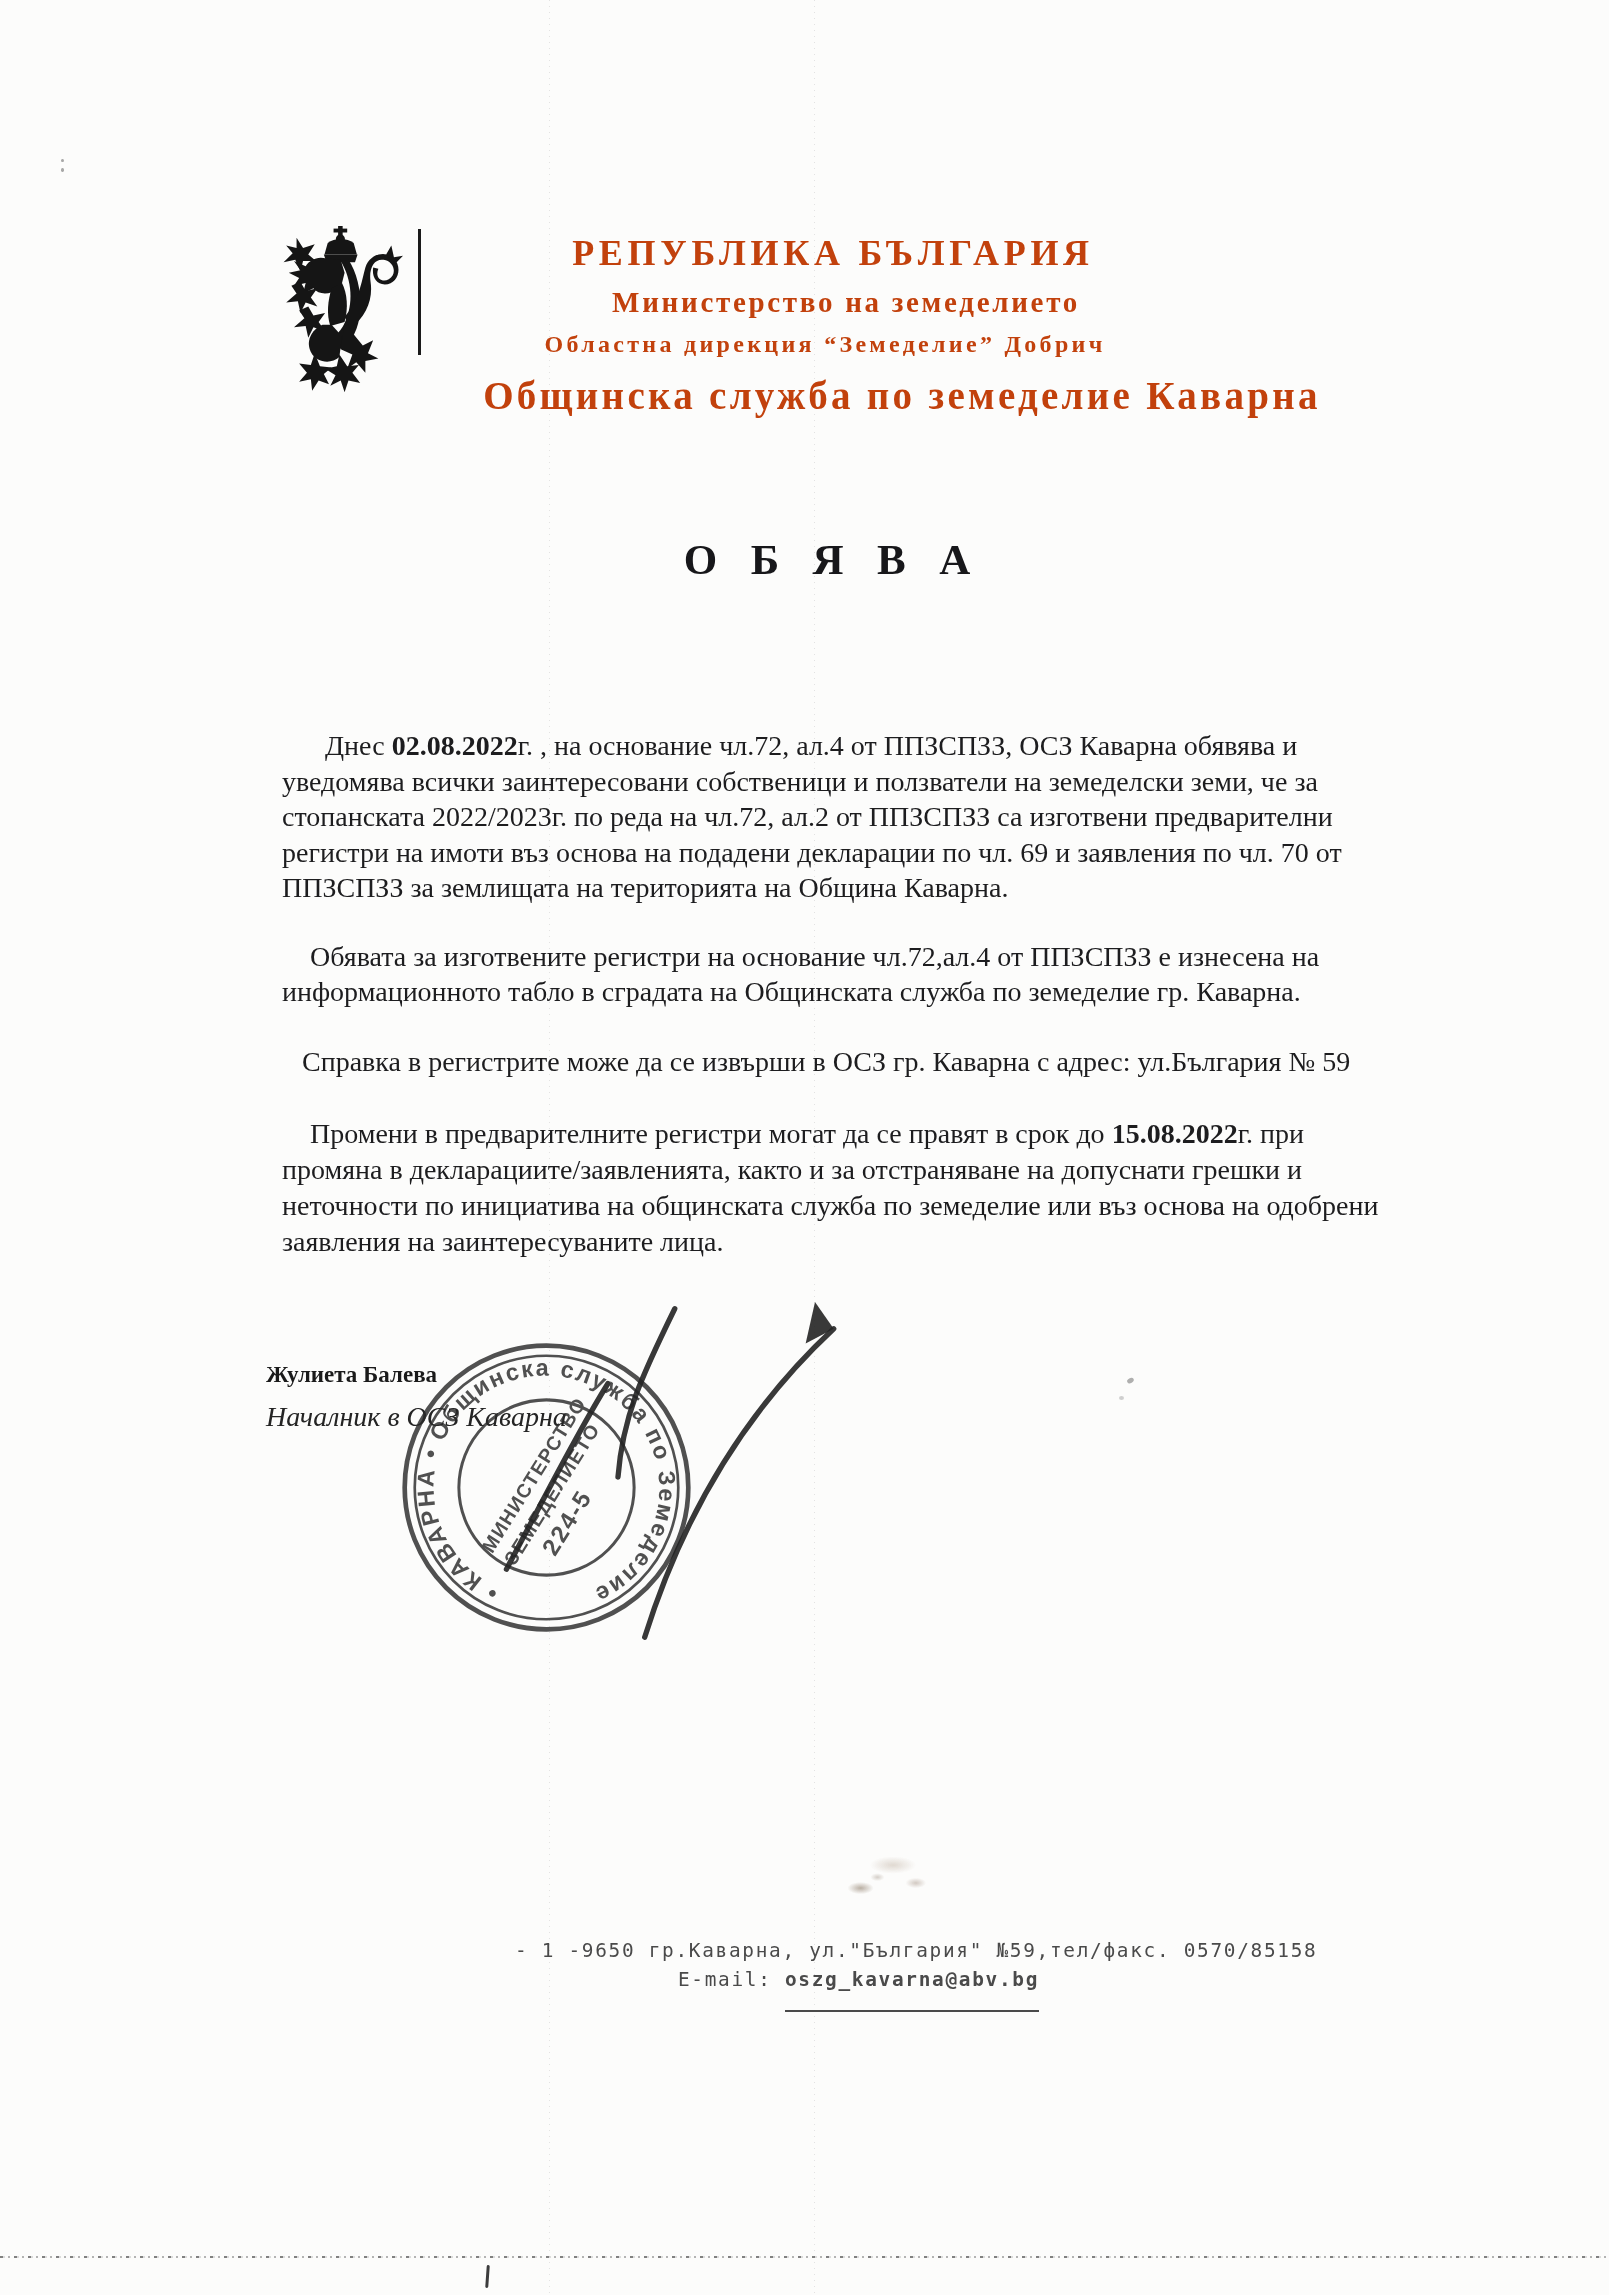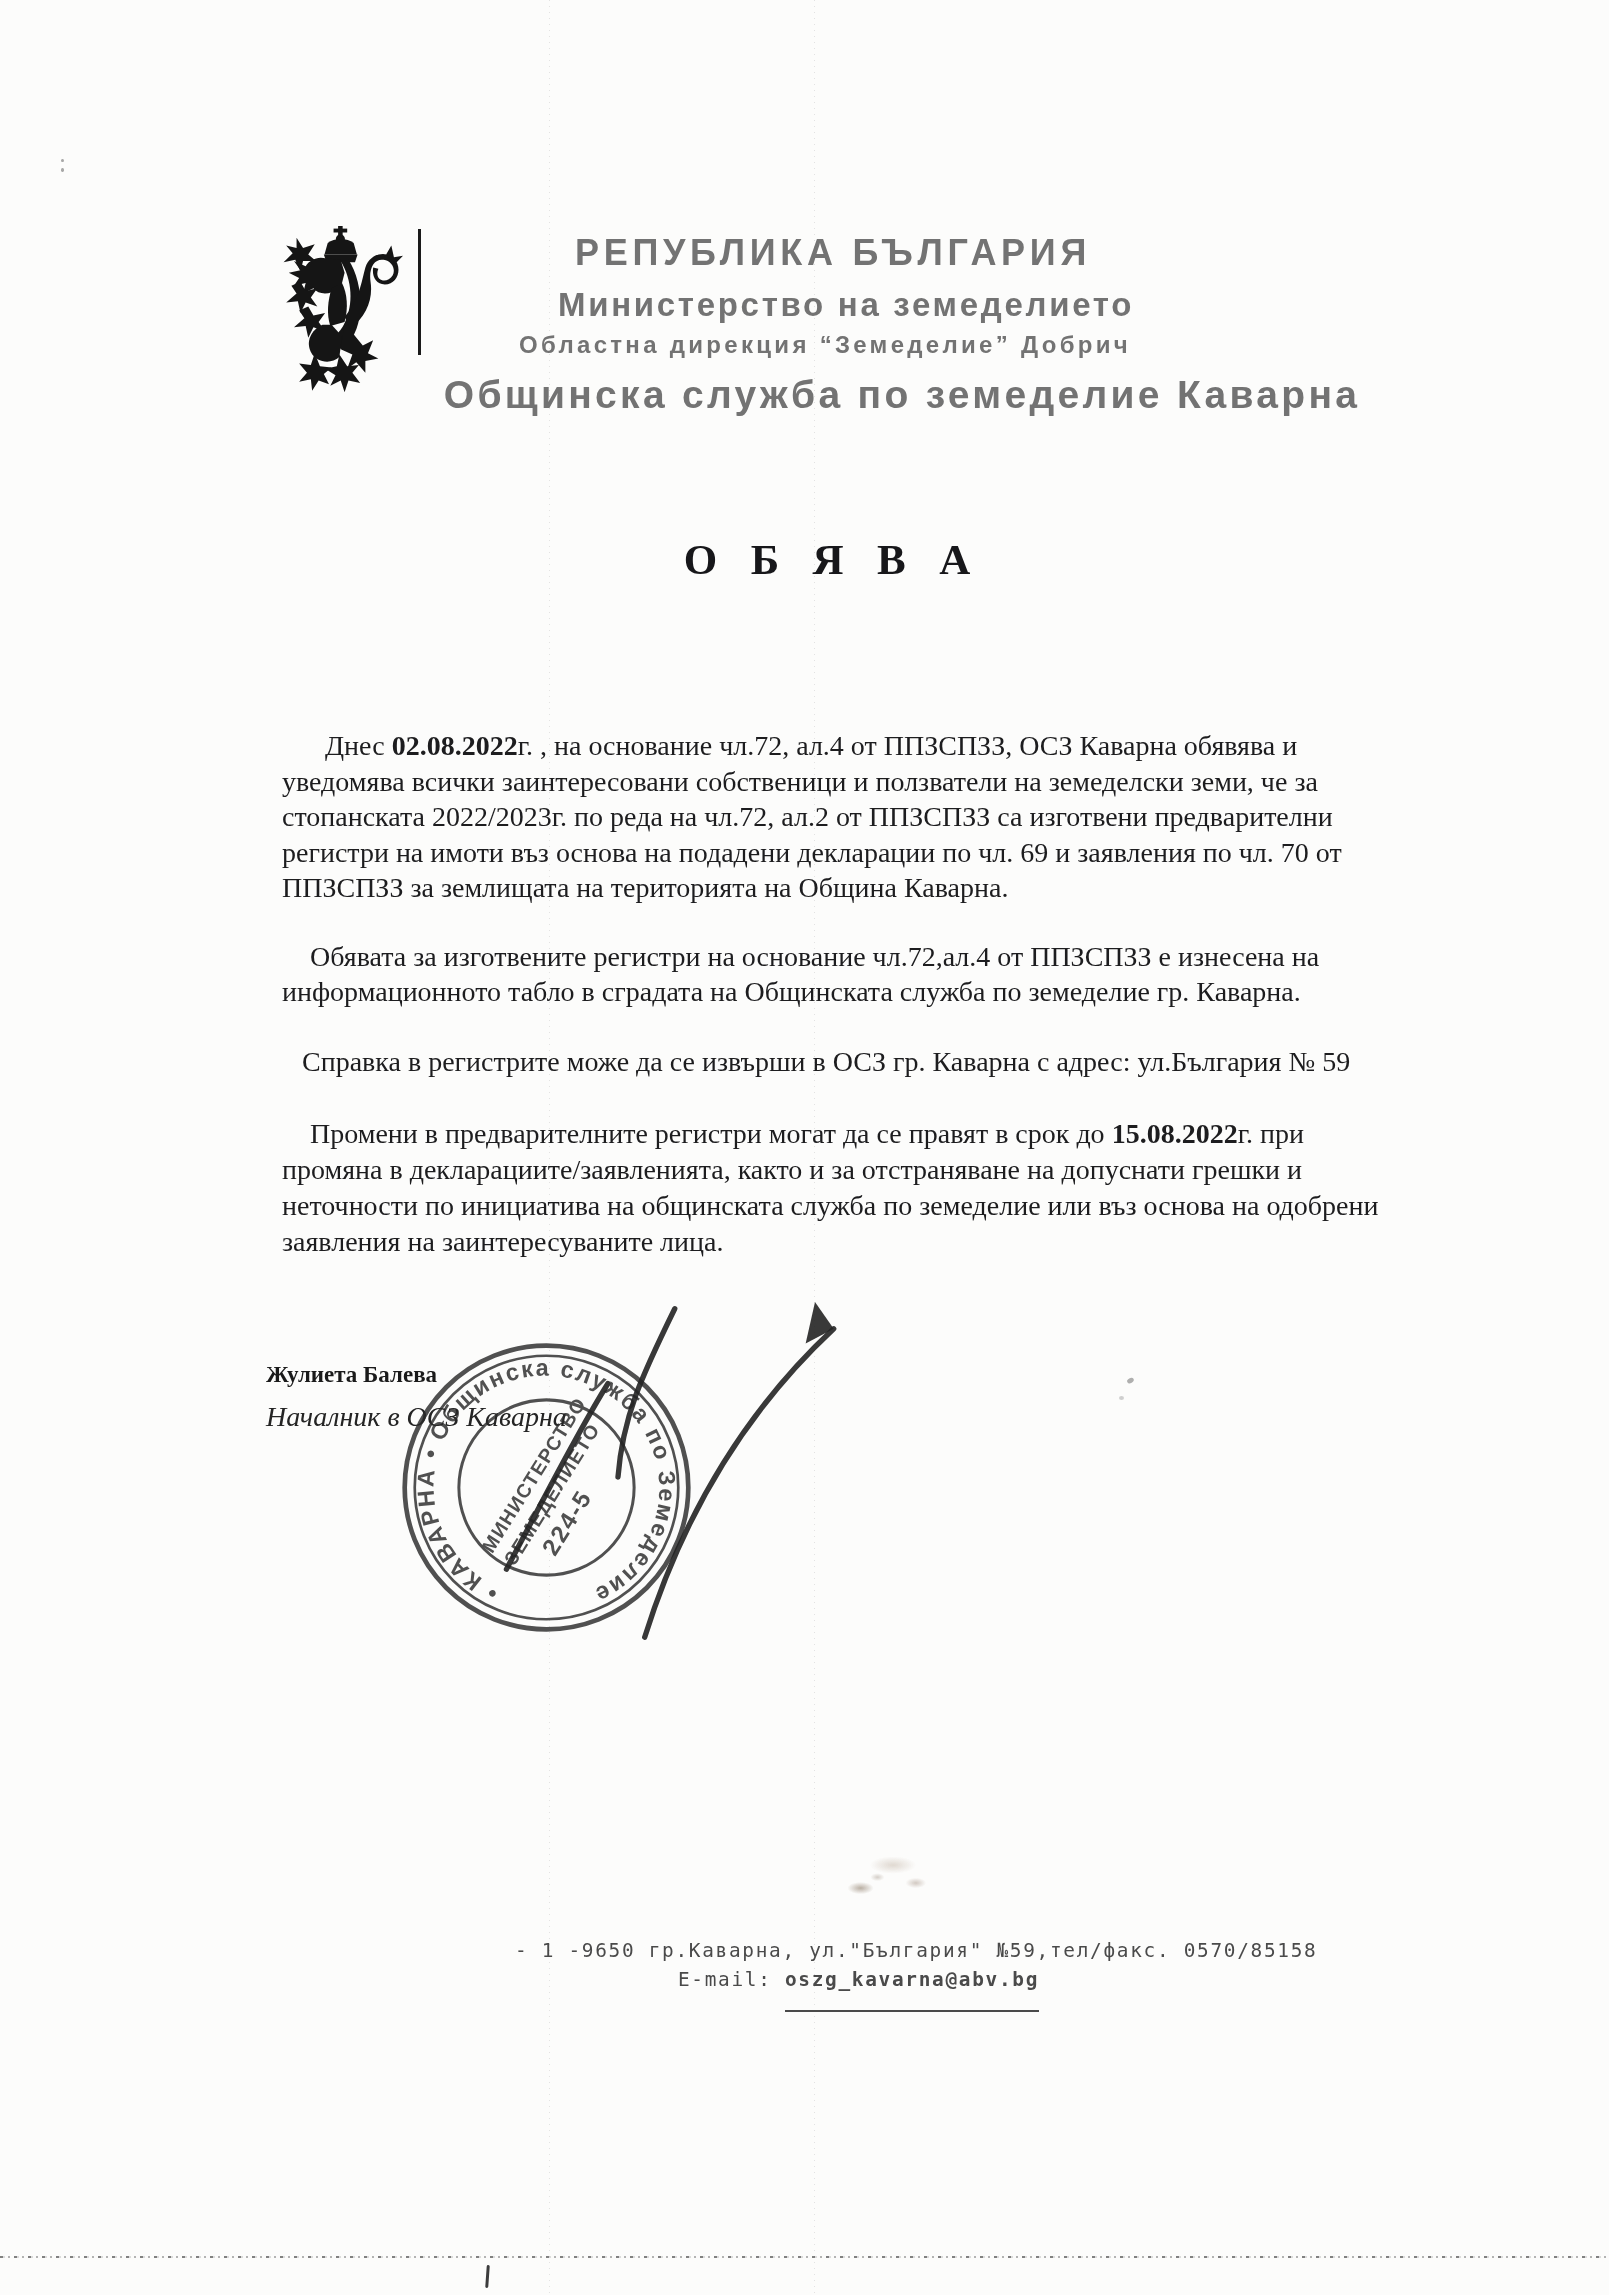--- a/index.html
+++ b/index.html
@@ -2,23 +2,23 @@
 <html style="font-size:10.7px"><head>
 <meta charset="utf-8">
 <style>
   html,body{margin:0;padding:0;background:#e8e8e8;}
   .page{
     position:relative;width:1610px;height:2295px;background:#fcfcfb;
     overflow:hidden;font-family:"Liberation Serif",serif;color:#1c1c1c;
   }
   .abs{position:absolute;white-space:nowrap;}
   
-  .hdr{font-family:Liberation Sans, sans-serif;font-weight:bold;color:#737373;transform:translateX(-50%);}
+  .hdr{font-family:Liberation Serif, serif;font-weight:bold;color:#c2410c;transform:translateX(-50%);}
   .hdr1{font-size:36px;letter-spacing:4.7px;}
-  .hdr2{font-size:33px;letter-spacing:2.7px;}
+  .hdr2{font-size:29px;letter-spacing:2.7px;}
   .hdr3{font-size:24px;letter-spacing:3.3px;}
   .hdr4{font-size:39px;letter-spacing:3.3px;}
   .vrule{position:absolute;left:418px;top:229px;width:2.7px;height:126px;background:#1a1a1a;}
   
   .title{font-size:43px;font-weight:bold;letter-spacing:8px;word-spacing:6.7px;transform:translateX(-50%);color:#17171a;margin-left:26px;}
   
   .bl{font-size:28px;line-height:35px;color:#1d1d1f;}
   .bl b{font-weight:bold;}
   
   .sig-name{font-size:23px;font-weight:bold;color:#1a1a1a;}

